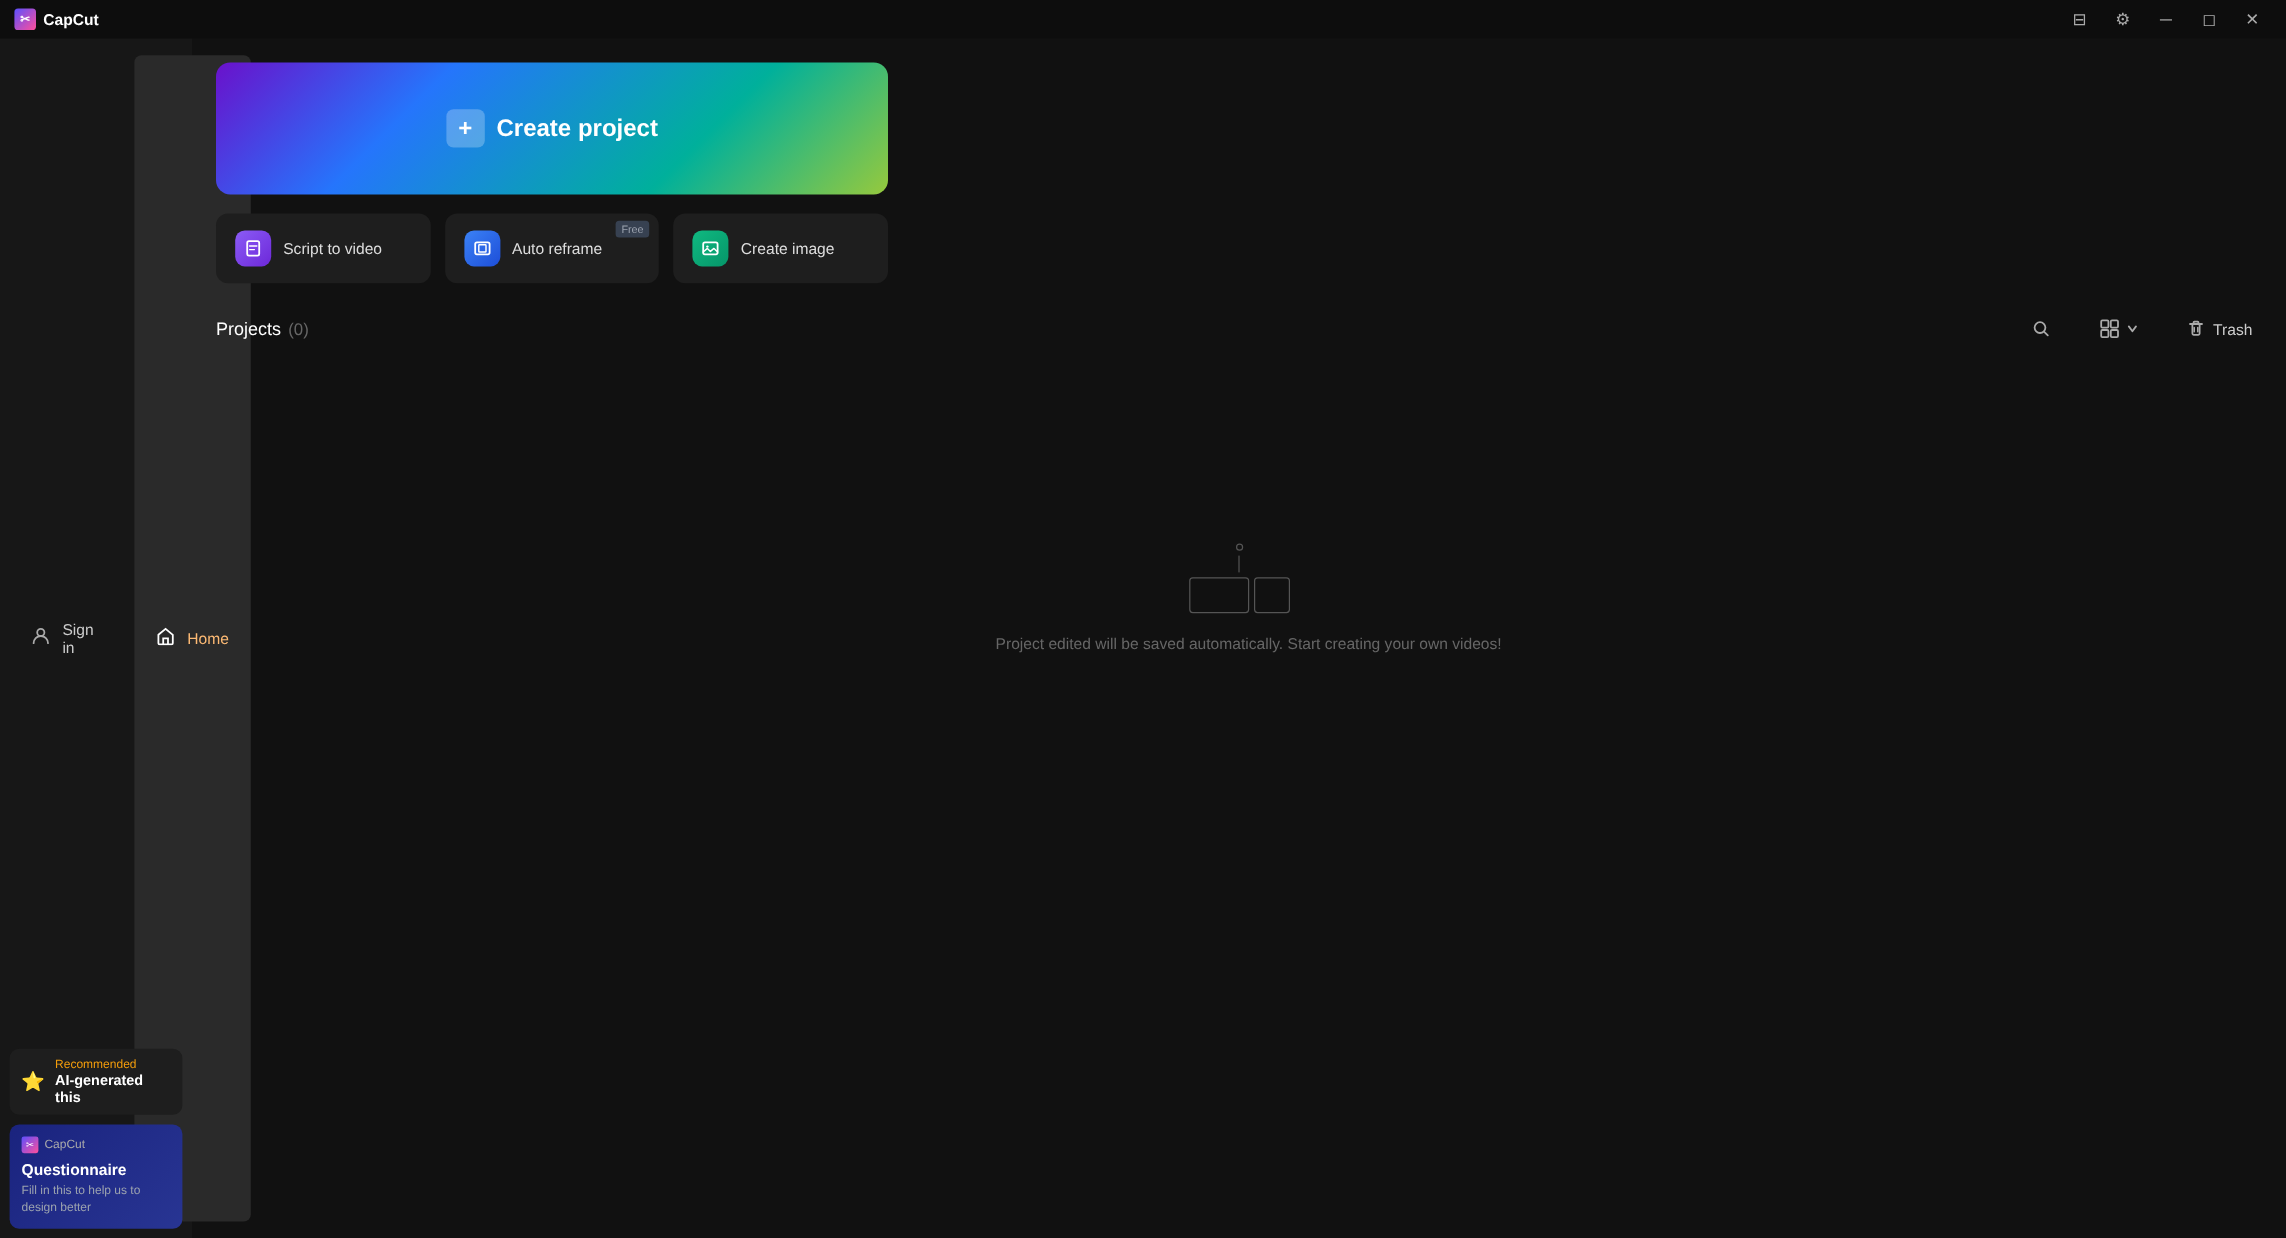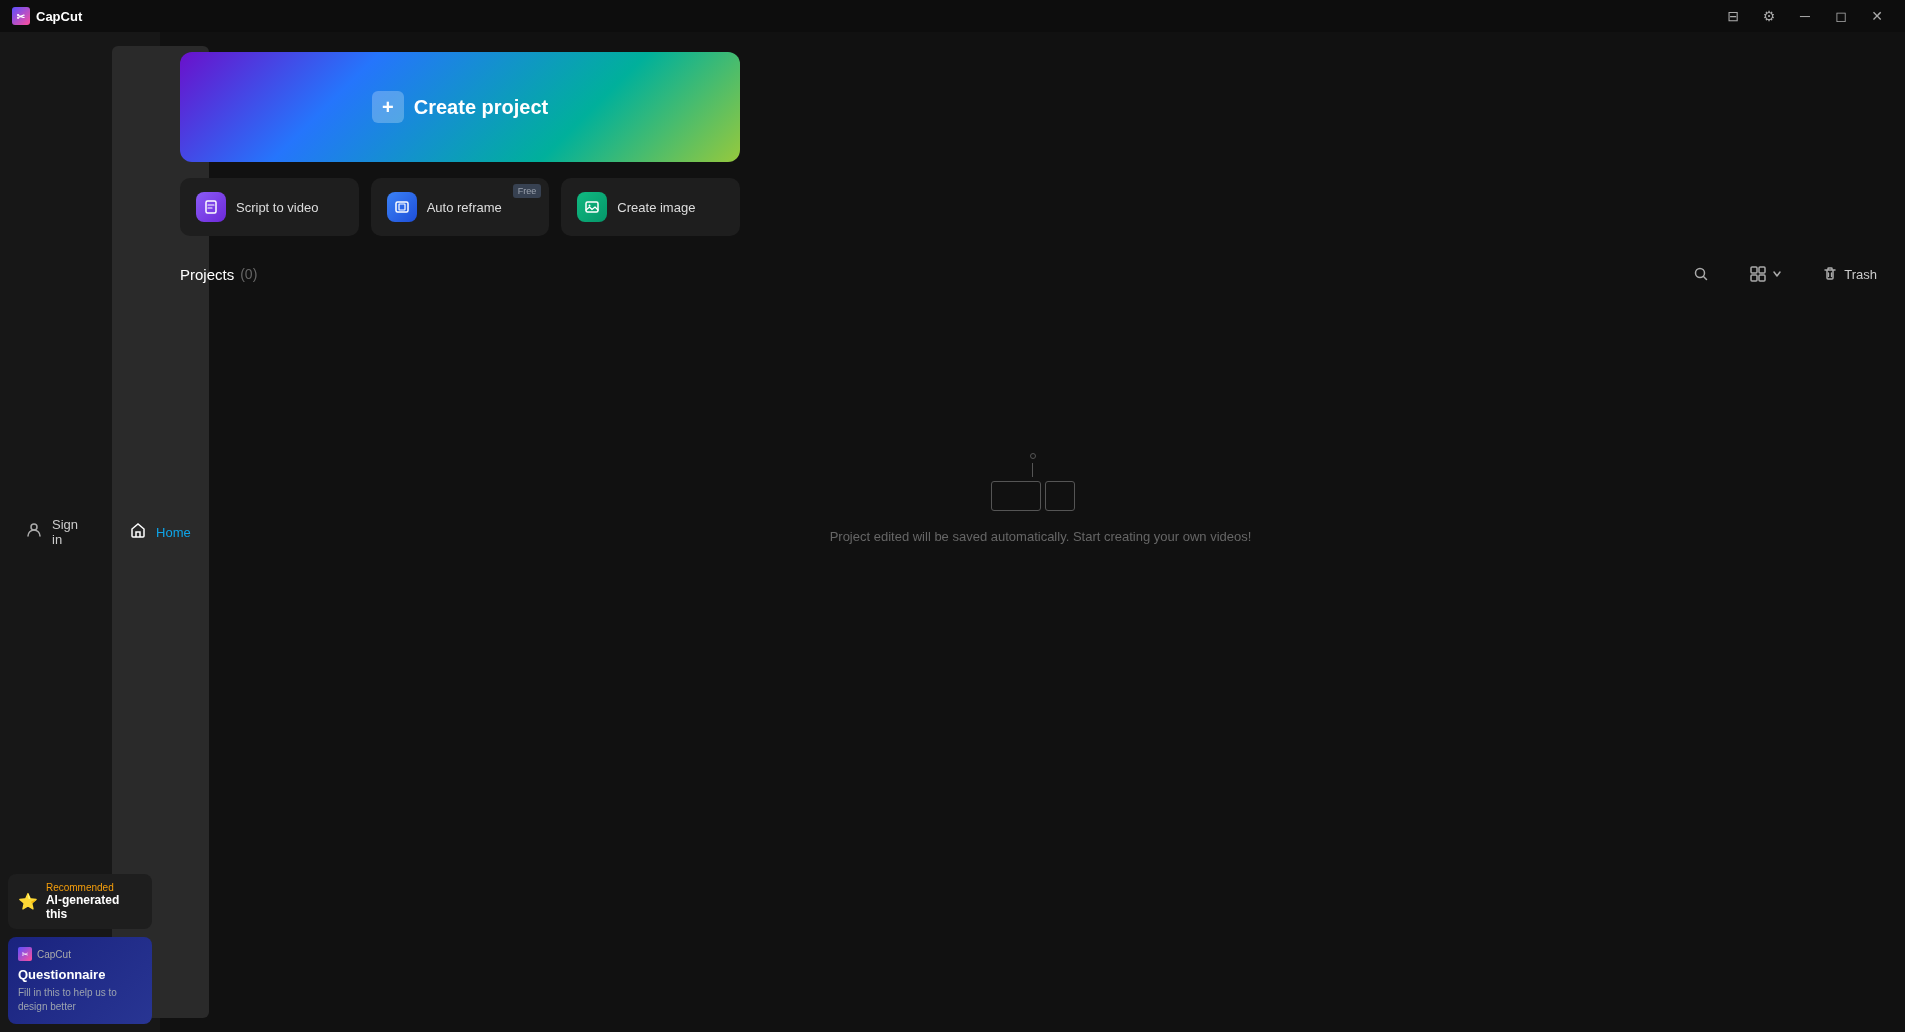--- a/index.html
+++ b/index.html
@@ -78,21 +78,21 @@
       display: flex;
       align-items: center;
       gap: 10px;
       padding: 10px 18px;
       cursor: pointer;
       border-radius: 6px;
       margin: 2px 8px;
       font-size: 13px;
       color: #ccc;
     }
-    .sidebar-item.active { background: #2a2a2a; color: #0ea5e9; }
+    .sidebar-item.active { background: #2a2a2a; color: #fdba74; }
     .sidebar-icon {
       font-size: 16px;
       color: #aaa;
     }
     
     .main-content {
       flex: 1;
       padding: 20px;
       overflow-y: auto;
     }

